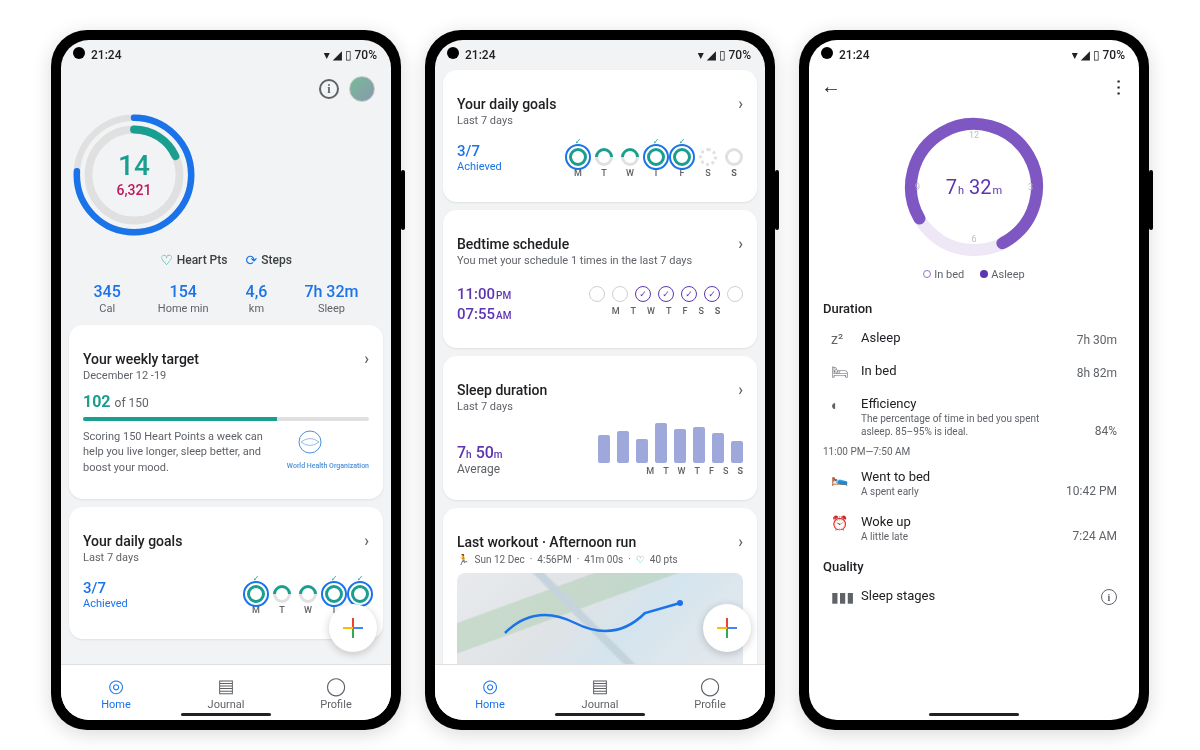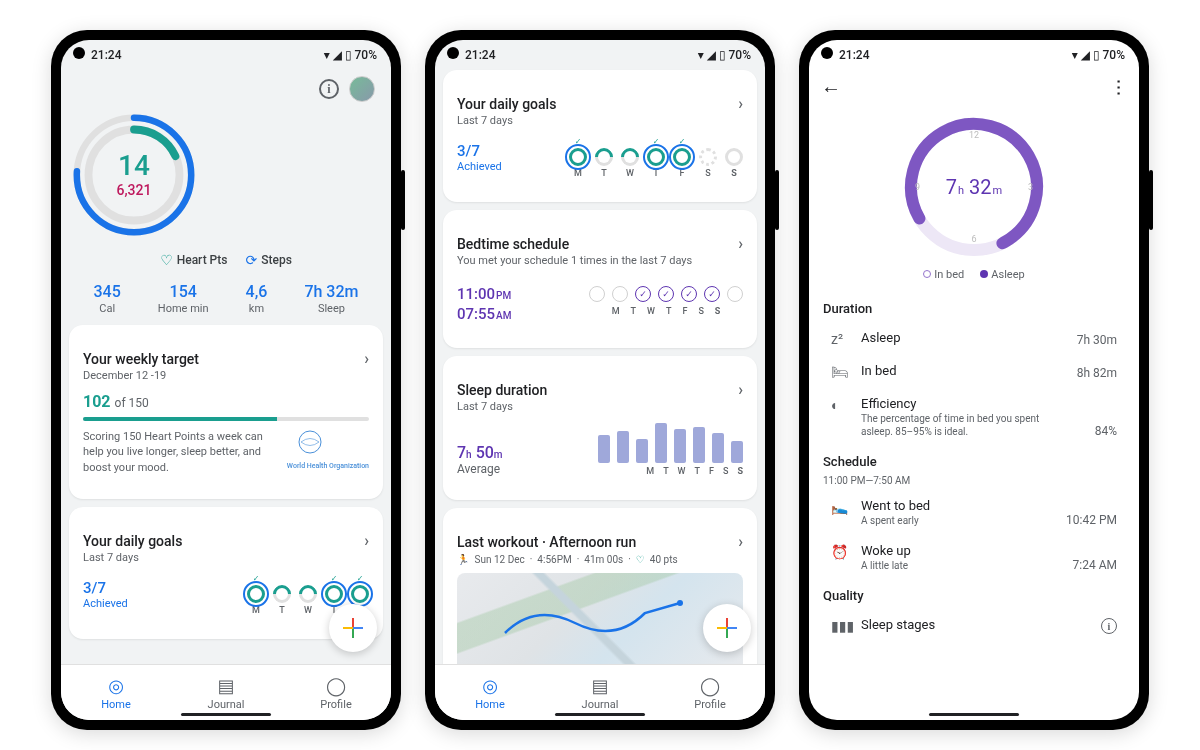--- a/index.html
+++ b/index.html
@@ -501,21 +501,20 @@
       <div class="row-left">
           <span class="row-ic">◐</span>
           <div>
             <div class="row-title">Efficiency</div>
             <div class="row-sub">The percentage of time in bed you spent asleep. 85–95% is ideal.</div>
           </div>
         </div>
       <div class="row-val">84%</div>
     </div>
 
-    <div class="section-h">Schedule</div>
     <div class="sched-sub">11:00 PM—7:50 AM</div>
     <div class="row">
       <div class="row-left">
           <span class="row-ic">🛌</span>
           <div>
             <div class="row-title">Went to bed</div>
             <div class="row-sub">A spent early</div>
           </div>
         </div>
       <div class="row-val">10:42 PM</div>

